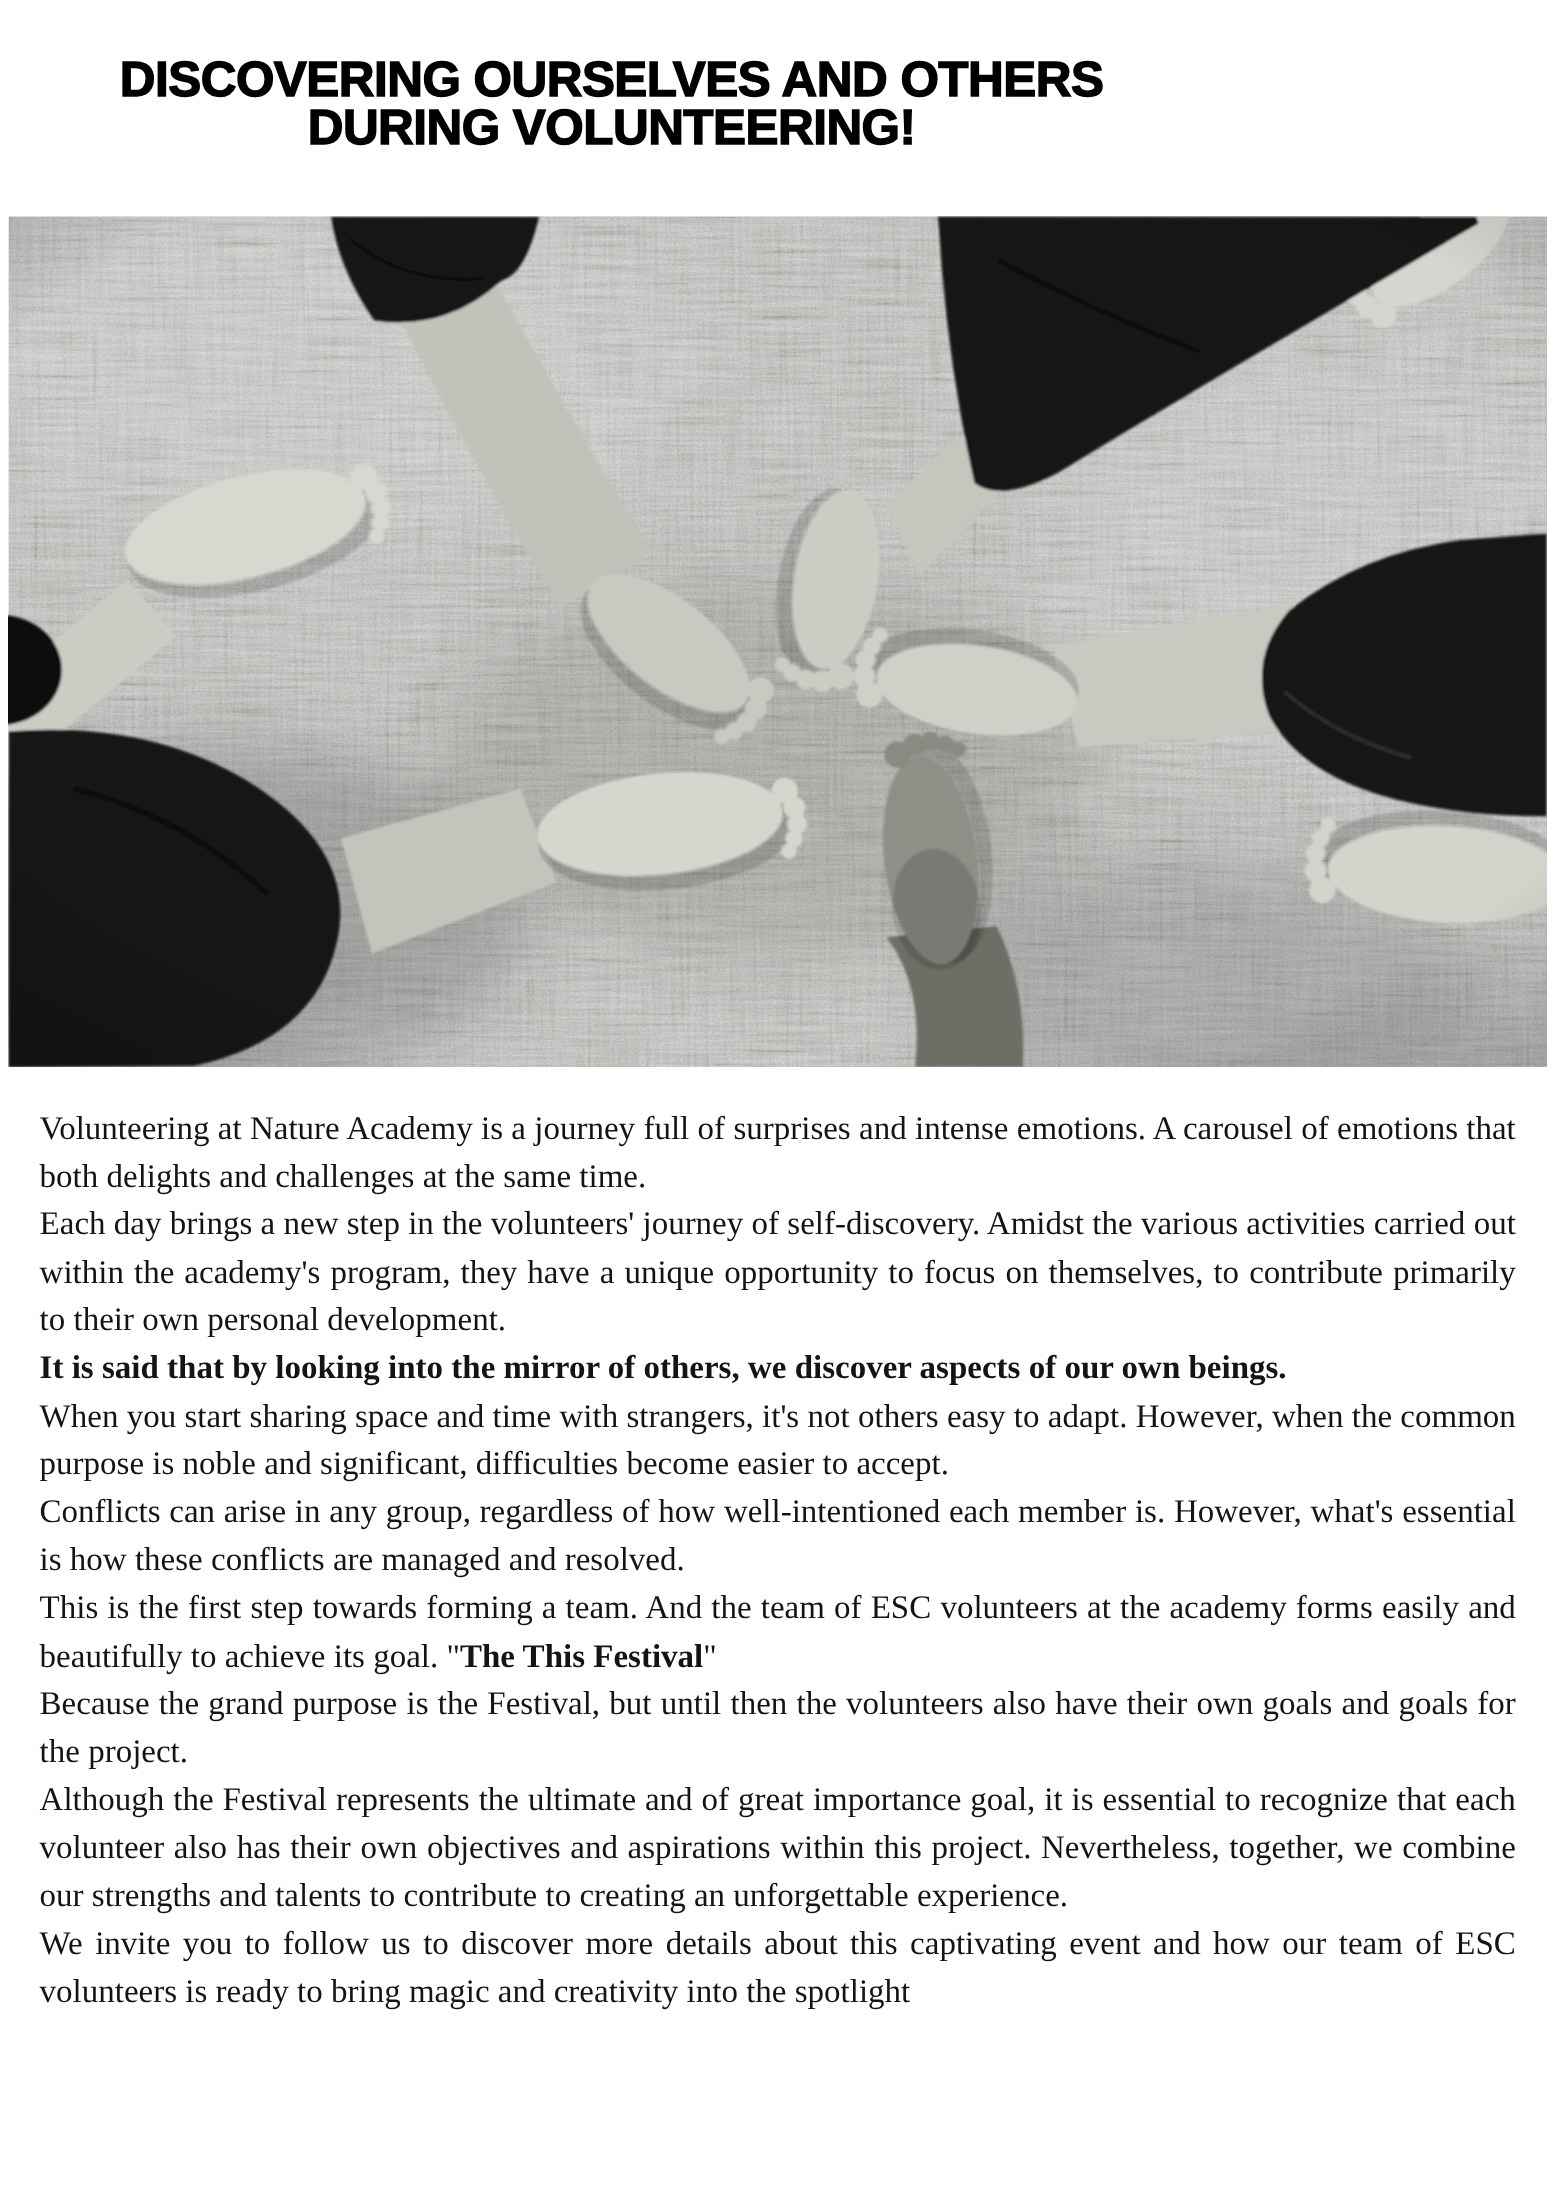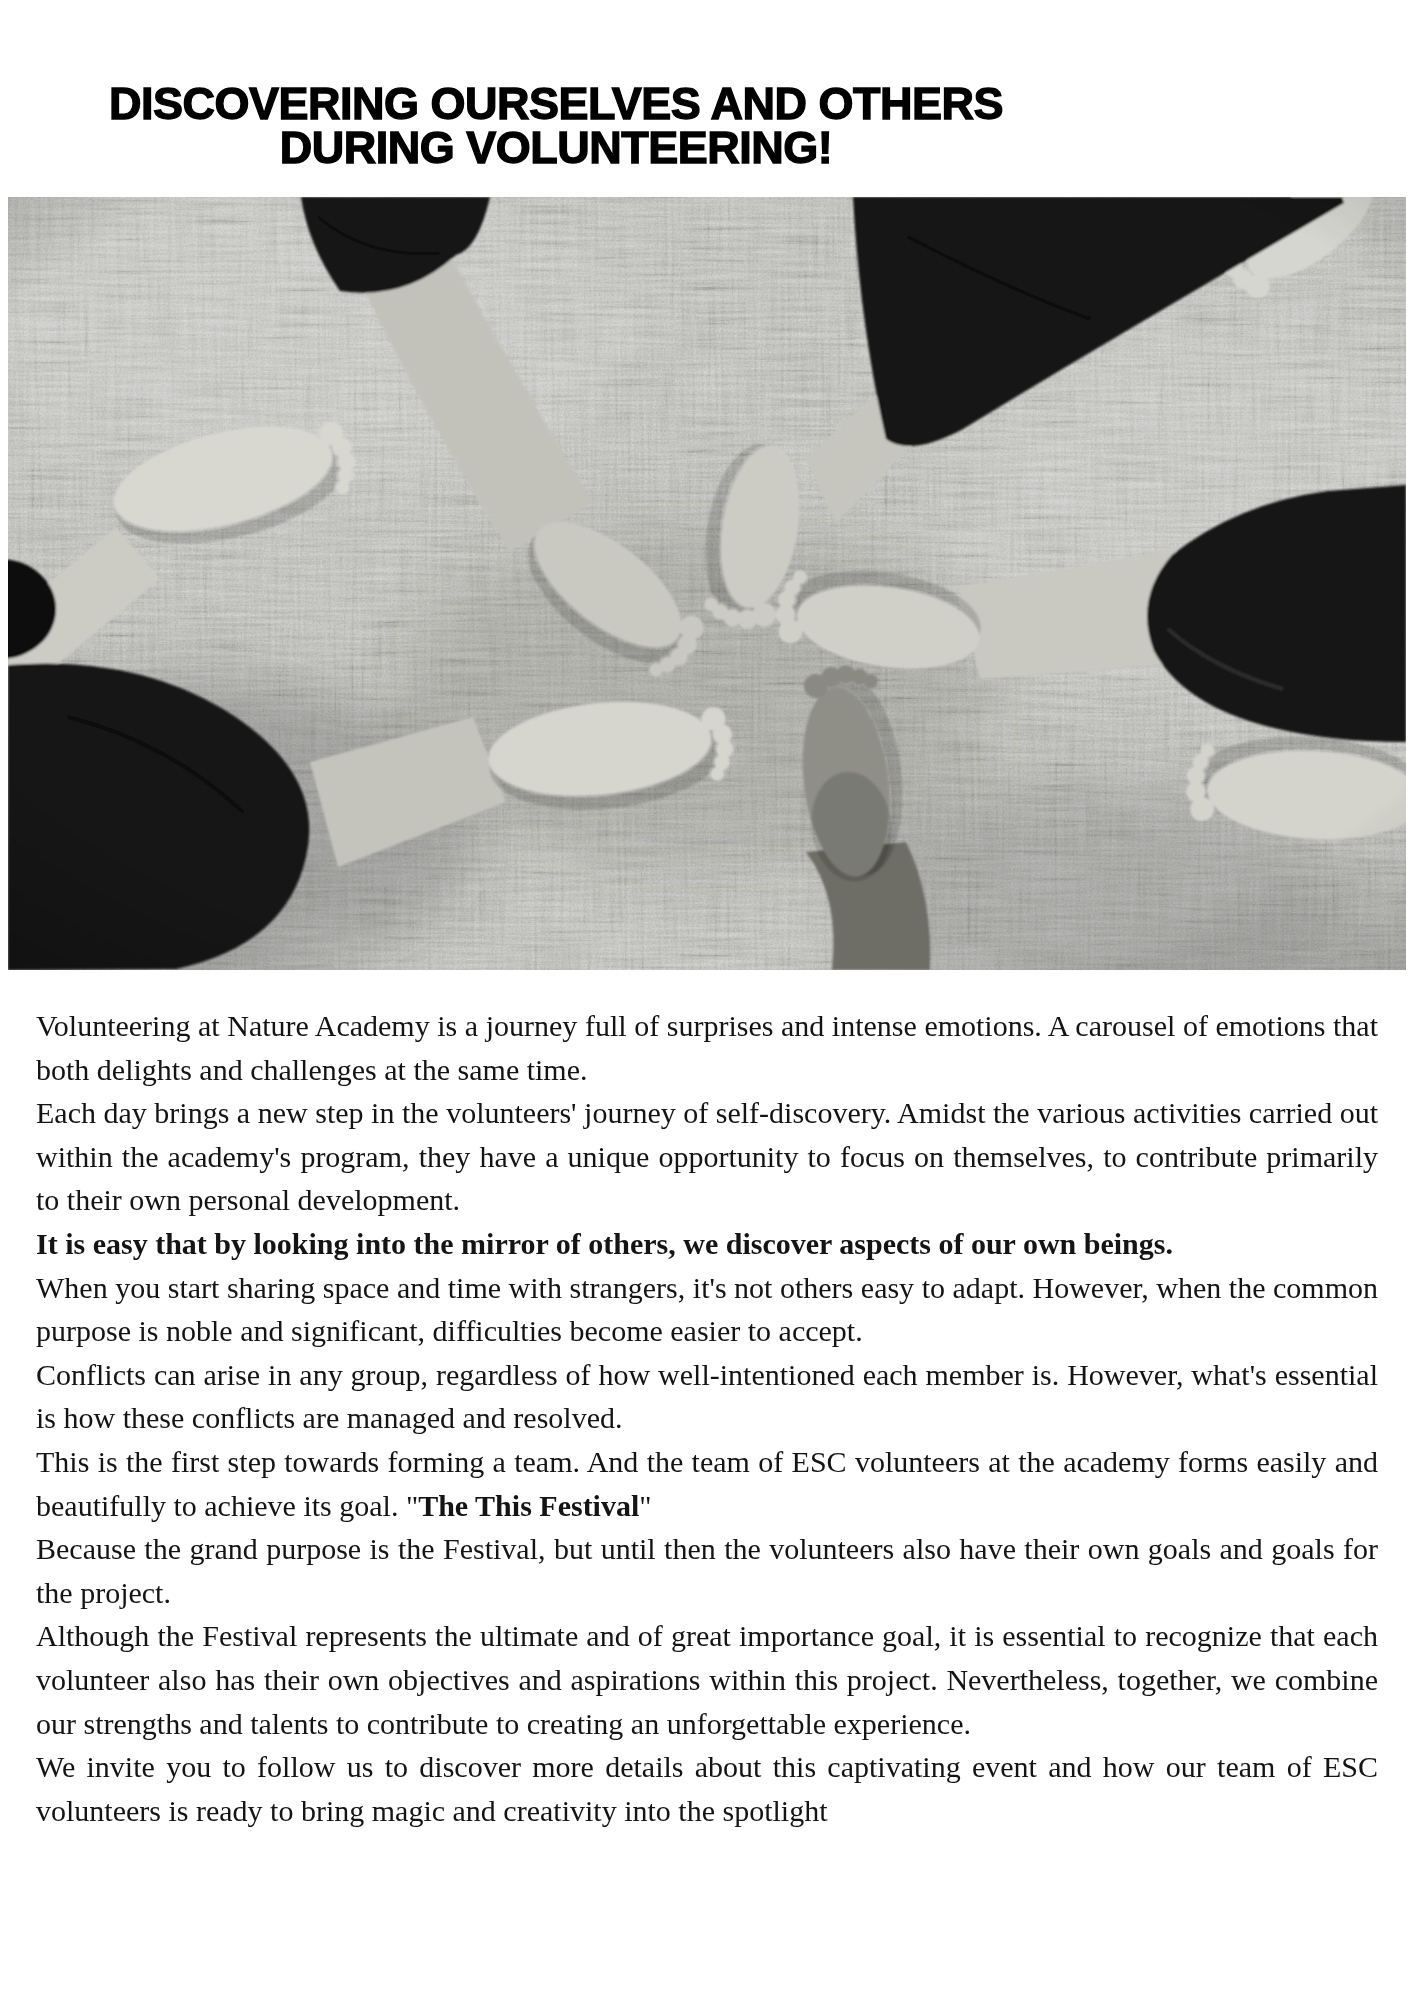--- a/index.html
+++ b/index.html
@@ -7,21 +7,20 @@
     width:1414px;height:2000px;position:relative;background:#ffffff;
     font-family:"Liberation Serif", serif;overflow:hidden;
   }
   .title-block{
     position:absolute;left:36px;top:50px;width:1040px;
     text-align:center;color:#000;
     font-family:"Liberation Sans", sans-serif;
     font-weight:900;font-size:45px;line-height:44px;letter-spacing:-0.5px;
     -webkit-text-stroke:1.3px #000;
     font-stretch:condensed;
-    margin-top:32px;
   }
   .photo-frame{
     position:absolute;left:8px;top:197px;width:1398px;height:773px;
     background:#94948d;overflow:hidden;
   }
   .photo-frame svg{display:block;width:100%;height:100%;}
   .article{
     position:absolute;left:36px;top:992px;width:1342px;
     font-size:30px;line-height:43.6px;color:#141414;
     text-align:justify;
@@ -192,20 +191,20 @@
       <path d="M60,520 Q160,545 235,615" stroke="#000" stroke-width="3" fill="none" opacity="0.5"></path>
     </g>
 
     <rect x="0" y="0" width="1398" height="773" fill="url(#vig)"></rect>
   </svg>
 </div>
 
 <div class="article">
     <p><span>Volunteering at Nature Academy is a journey full of surprises and intense emotions. A carousel of emotions that both delights and challenges at the same time.</span></p>
     <p><span>Each day brings a new step in the volunteers' journey of self-discovery. Amidst the various activities carried out within the academy's program, they have a unique opportunity to focus on themselves, to contribute primarily to their own personal development.</span></p>
-    <p><b>It is easy that by looking into the mirror of others, we discover aspects of our own beings.</b></p>
+    <p><b>It is said that by looking into the mirror of others, we discover aspects of our own beings.</b></p>
     <p><span>When you start sharing space and time with strangers, it's not others easy to adapt. However, when the common purpose is noble and significant, difficulties become easier to accept.</span></p>
     <p><span>Conflicts can arise in any group, regardless of how well-intentioned each member is. However, what's essential is how these conflicts are managed and resolved.</span></p>
     <p><span>This is the first step towards forming a team. And the team of ESC volunteers at the academy forms easily and beautifully to achieve its goal. "</span><b>The This Festival</b><span>"</span></p>
     <p><span>Because the grand purpose is the Festival, but until then the volunteers also have their own goals and goals for the project.</span></p>
     <p><span>Although the Festival represents the ultimate and of great importance goal, it is essential to recognize that each volunteer also has their own objectives and aspirations within this project. Nevertheless, together, we combine our strengths and talents to contribute to creating an unforgettable experience.</span></p>
     <p><span>We invite you to follow us to discover more details about this captivating event and how our team of ESC volunteers is ready to bring magic and creativity into the spotlight</span></p>
   </div>
 
 </body></html>

